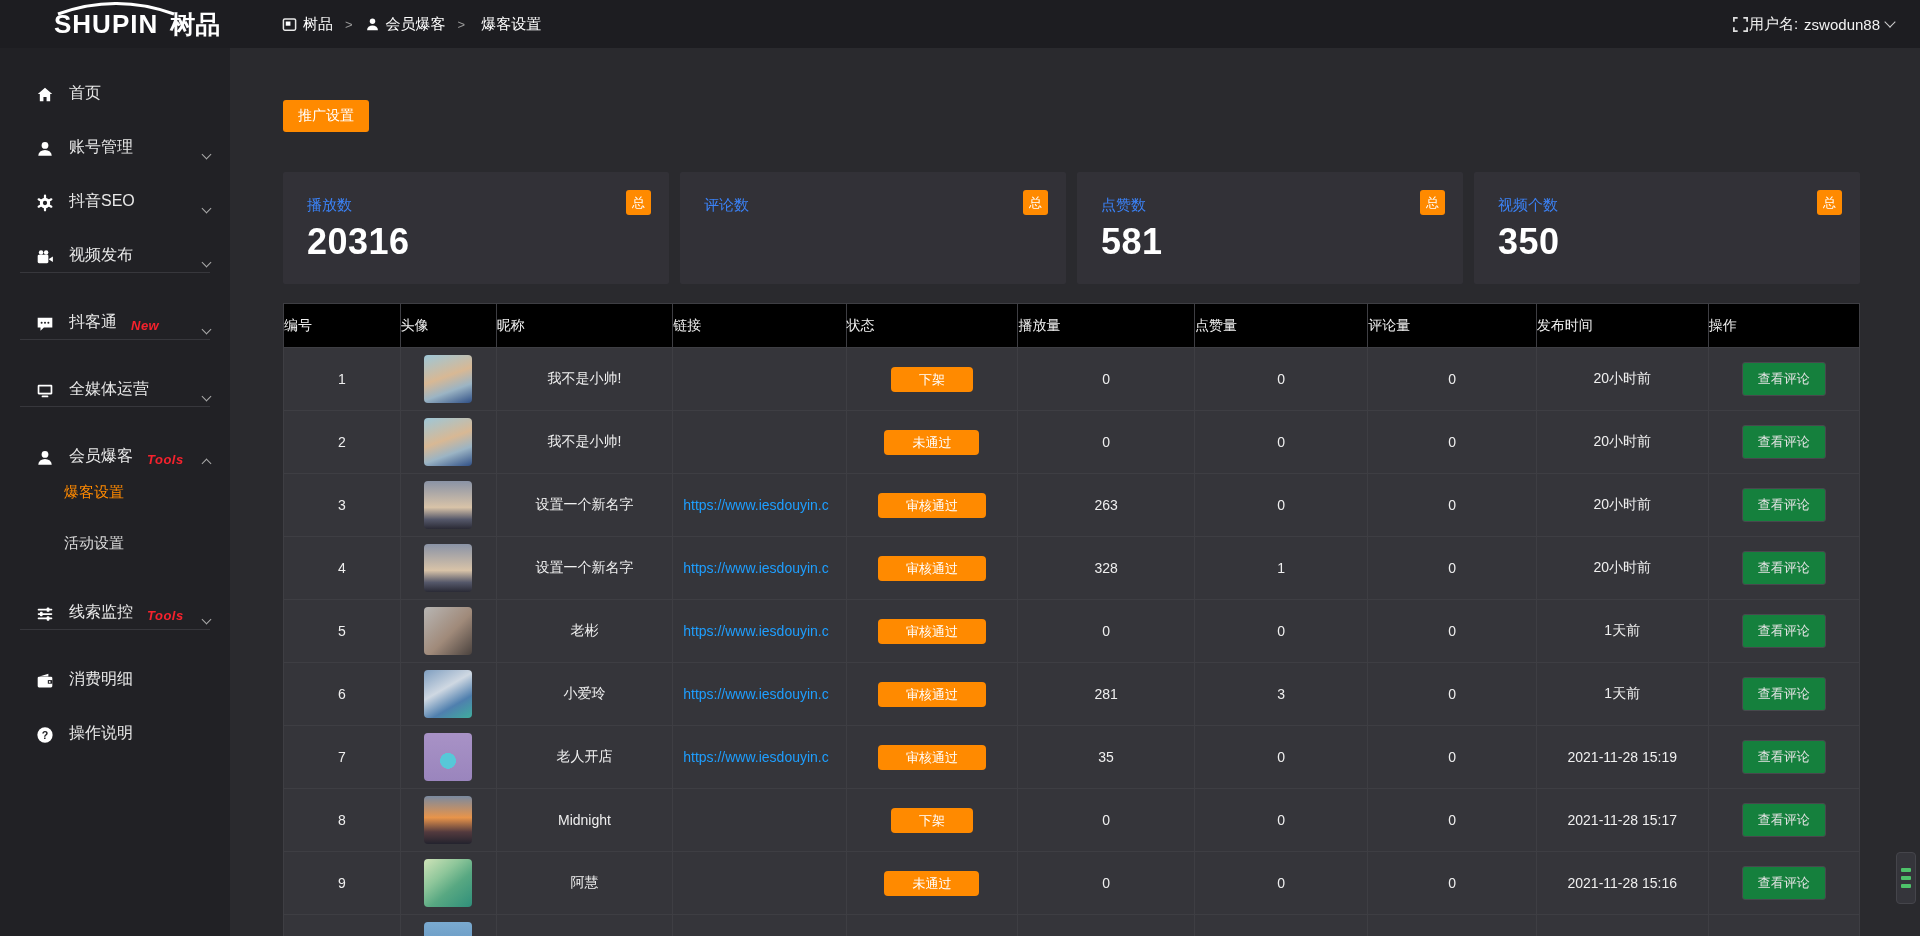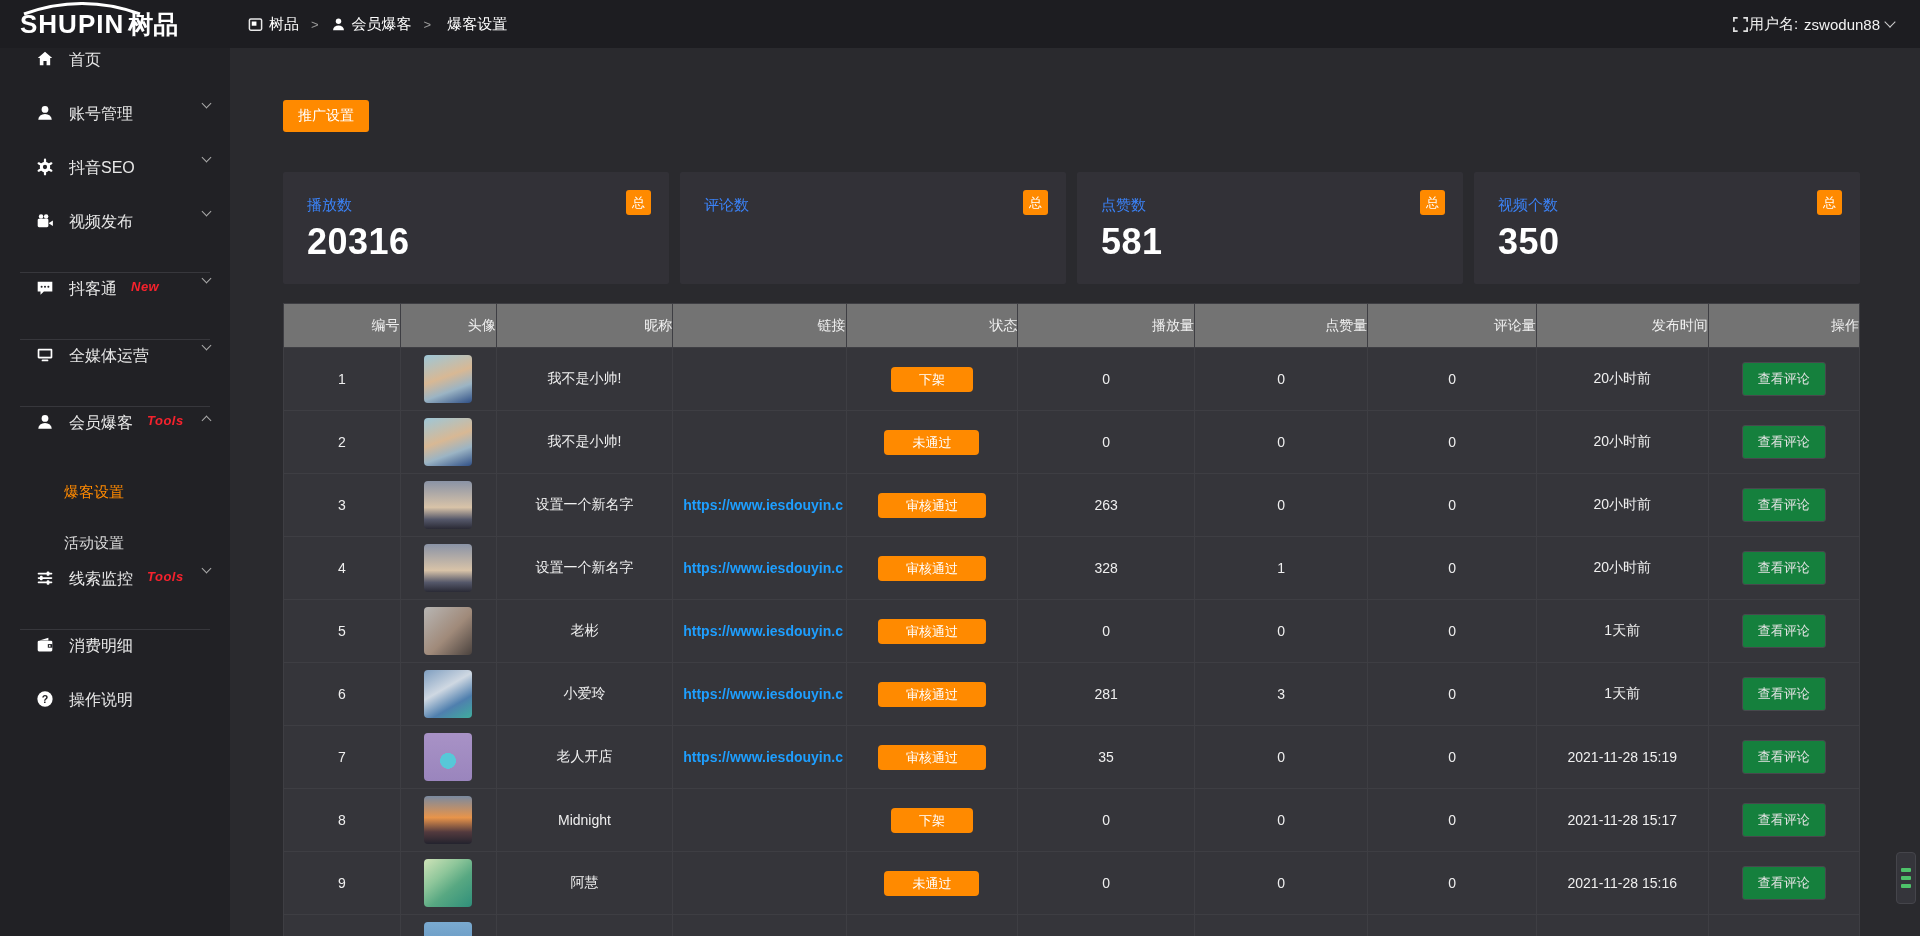--- a/index.html
+++ b/index.html
@@ -2,38 +2,38 @@
 <html><head>
 <meta charset="utf-8">
 <style>
   * { margin:0; padding:0; box-sizing:border-box; }
   html,body { width:1920px; height:936px; overflow:hidden; background:#2a2a2e;
     font-family:"Liberation Sans","DejaVu Sans",sans-serif; color:#eee; }
 
   
   .topbar { position:absolute; top:0; left:0; width:1920px; height:48px;
     background:#1d1d21; display:flex; align-items:center; z-index:5; }
-  .logo { width:230px; height:48px; display:flex; align-items:center; padding-left:20px; gap:4px; cursor:pointer; }
+  .logo { width:230px; height:48px; display:flex; align-items:center; padding-left:20px; gap:12px; cursor:pointer;margin-left:34px; }
   .logo-block { position:relative; line-height:1; }
   .logo-arc { position:absolute; top:-9px; left:-2px; }
   .logo-en { font-size:26px; font-weight:bold; letter-spacing:1px; color:#fff; }
   .logo-cn { font-size:25px; font-weight:bold; color:#fff; }
   .crumbs { display:flex; align-items:center; gap:12px; padding-left:18px; font-size:15px; color:#fff; }
   .crumb-item { display:flex; align-items:center; gap:6px; cursor:pointer; }
   .crumb-sep { color:#9a9a9a; font-size:13px; }
   .crumb-current { color:#fff; padding-left:4px; }
   .user-area { margin-left:auto; display:flex; align-items:center; padding-right:26px; font-size:15px; color:#f2f2f2; }
   .user-name-wrap { display:flex; align-items:center; gap:6px; cursor:pointer; }
   .chev { width:8px; height:8px; border-right:1.5px solid #cfcfcf; border-bottom:1.5px solid #cfcfcf;
     transform:rotate(45deg); display:inline-block; margin-top:-4px; }
   .chev.up { transform:rotate(-135deg); margin-top:4px; }
 
   
   .sidebar { position:absolute; top:48px; left:0; width:230px; bottom:0; background:#212125; padding-top:2px; }
-  .side-item { height:54px; display:flex; align-items:flex-start; padding:0 20px 0 36px; cursor:pointer; }
+  .side-item { height:54px; display:flex; align-items:flex-end; padding:0 20px 0 36px; cursor:pointer; }
   .side-icon { width:18px; height:18px; margin-right:15px; flex:0 0 18px; display:flex; align-items:center; }
   .side-label { font-size:16px; color:#e8e8e8; }
   .side-badge { font-size:13px; font-weight:bold; font-style:italic; margin-left:14px; letter-spacing:0.5px; }
   .side-badge.red { color:#f5222d; }
   .side-badge.gold { color:#f6c12c; }
   .side-item .chev { margin-left:auto; width:7px; height:7px; border-color:#aaa; }
   .side-divider { height:1px; background:#37373c; margin:6px 20px; }
   .sub-item { height:51px; display:flex; align-items:center; padding-left:64px; font-size:15px; color:#dcdcdc; cursor:pointer; }
   .sub-item.active { color:#ff8a00; }
 
@@ -44,36 +44,36 @@
 
   .stats-row { display:grid; grid-template-columns:repeat(4,1fr); gap:11px; margin-top:40px; }
   .stat-card { background:#323137; border-radius:2px; height:112px; position:relative; padding:24px 24px 0 24px; }
   .stat-label { font-size:15px; color:#3b82f6;font-family:Liberation Mono, monospace; }
   .stat-value { font-size:36px; font-weight:bold; color:#fff; margin-top:6px; letter-spacing:0.5px; }
   .stat-badge { position:absolute; top:18px; right:18px; width:25px; height:25px; background:#ff8a00;
     color:#fff; border-radius:3px; font-size:13px; display:flex; align-items:center; justify-content:center; }
 
   
   .grid-table { width:100%; margin-top:19px; border-collapse:collapse; table-layout:fixed; background:#35353a; }
-  .grid-table th { height:44px; background:#737373; font-size:14px; font-weight:normal; color:#f0f0f0;
-    border:1px solid #3e3e43; text-align:right; }
+  .grid-table th { height:44px; background:#000000; font-size:14px; font-weight:normal; color:#f0f0f0;
+    border:1px solid #3e3e43; text-align:left; }
   .grid-table td { height:63px; border:1px solid #3e3e43; text-align:center; font-size:14px; color:#efefef;
     overflow:hidden; white-space:nowrap; }
   .avatar { width:48px; height:48px; border-radius:4px; margin:0 auto; }
   .av-boy { background:linear-gradient(160deg,#9ec7d8 0%,#d8b894 45%,#9bb4c4 70%,#2f4f86 100%); }
   .av-sky { background:linear-gradient(180deg,#8a93a6 0%,#d8c3a8 55%,#55586a 80%,#2a2a35 100%); }
   .av-man { background:linear-gradient(135deg,#b8b6b4 0%,#a08a7a 55%,#4a423e 100%); }
   .av-girl { background:linear-gradient(150deg,#7f9ec0 0%,#cfd8e2 40%,#4f7fae 70%,#3fae9e 100%); }
   .av-cartoon { background:radial-gradient(circle at 50% 58%, #57c8d8 0 21%, transparent 22%),
     linear-gradient(180deg,#a892c6,#9a85bd); }
   .av-sunset { background:linear-gradient(180deg,#7a8aa0 0%,#e8944a 45%,#533a3e 75%,#23232e 100%); }
   .av-watercolor { background:linear-gradient(140deg,#cfe3b8 0%,#8ec69a 35%,#58a882 60%,#2f8f7a 100%); }
   .av-blue { background:linear-gradient(180deg,#7aaad0,#5a8ab8); }
   .cell-link { color:#1e9fff; text-decoration:none; display:block; text-align:left; padding-left:10px;
-    overflow:hidden; white-space:nowrap; cursor:pointer;font-weight:bold; }
+    overflow:hidden; white-space:nowrap; cursor:pointer; }
   .status-badge { display:inline-block; background:#ff8a00; color:#fff; font-size:13px;
     padding:6px 28px; border-radius:4px; line-height:1; }
   .action-btn { background:#15803d; border:1px solid #48484d; color:#e2e2e2; font-size:13px;
     padding:7px 15px; border-radius:3px; cursor:pointer; font-family:inherit; }
 
   
   .float-widget { position:absolute; right:4px; top:852px; width:20px; height:52px; background:#35353b;
     border:1px solid #45454b; border-radius:4px; display:flex; flex-direction:column; gap:4px;
     align-items:center; justify-content:center; cursor:pointer; }
   .float-widget i { display:block; width:10px; height:4px; background:#4ec36a; border-radius:1px; }

